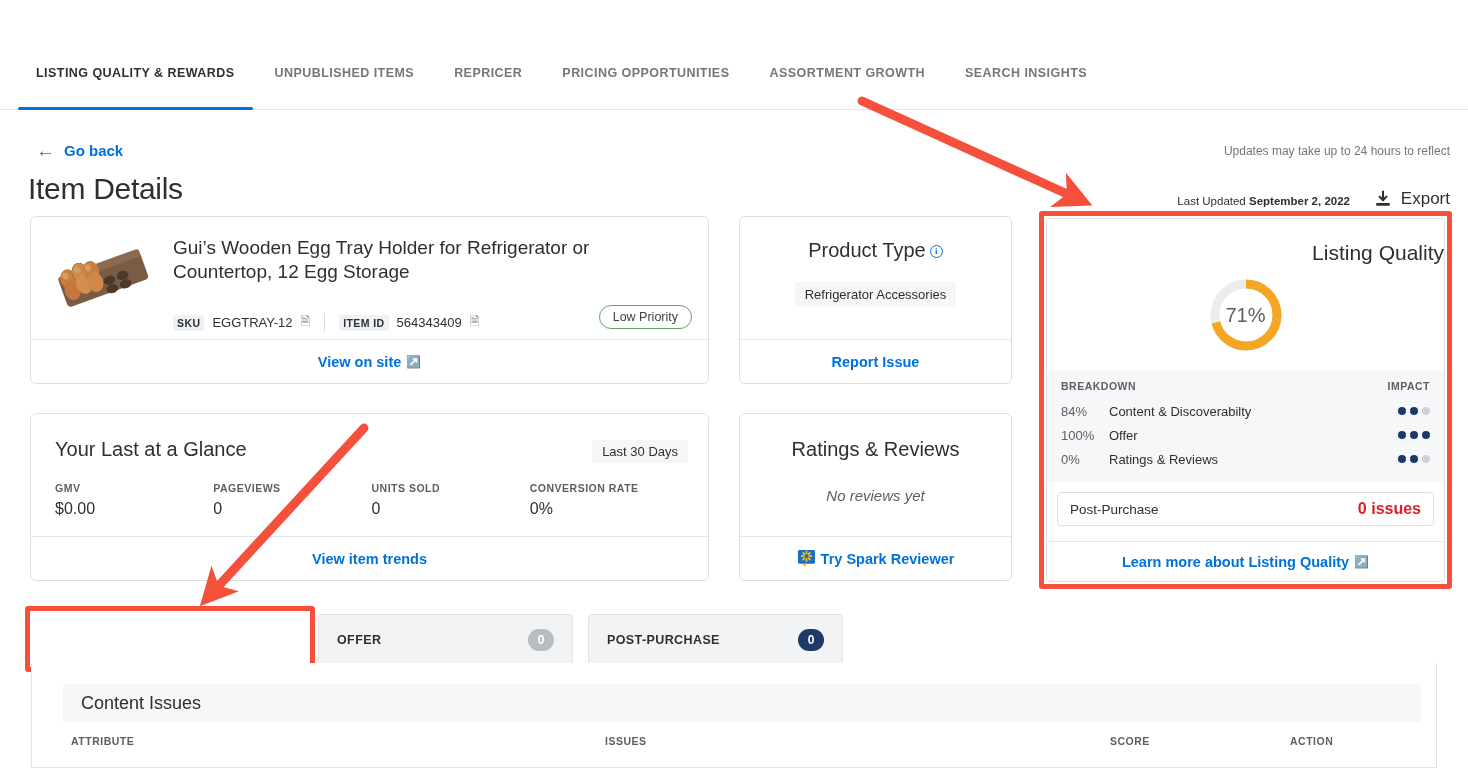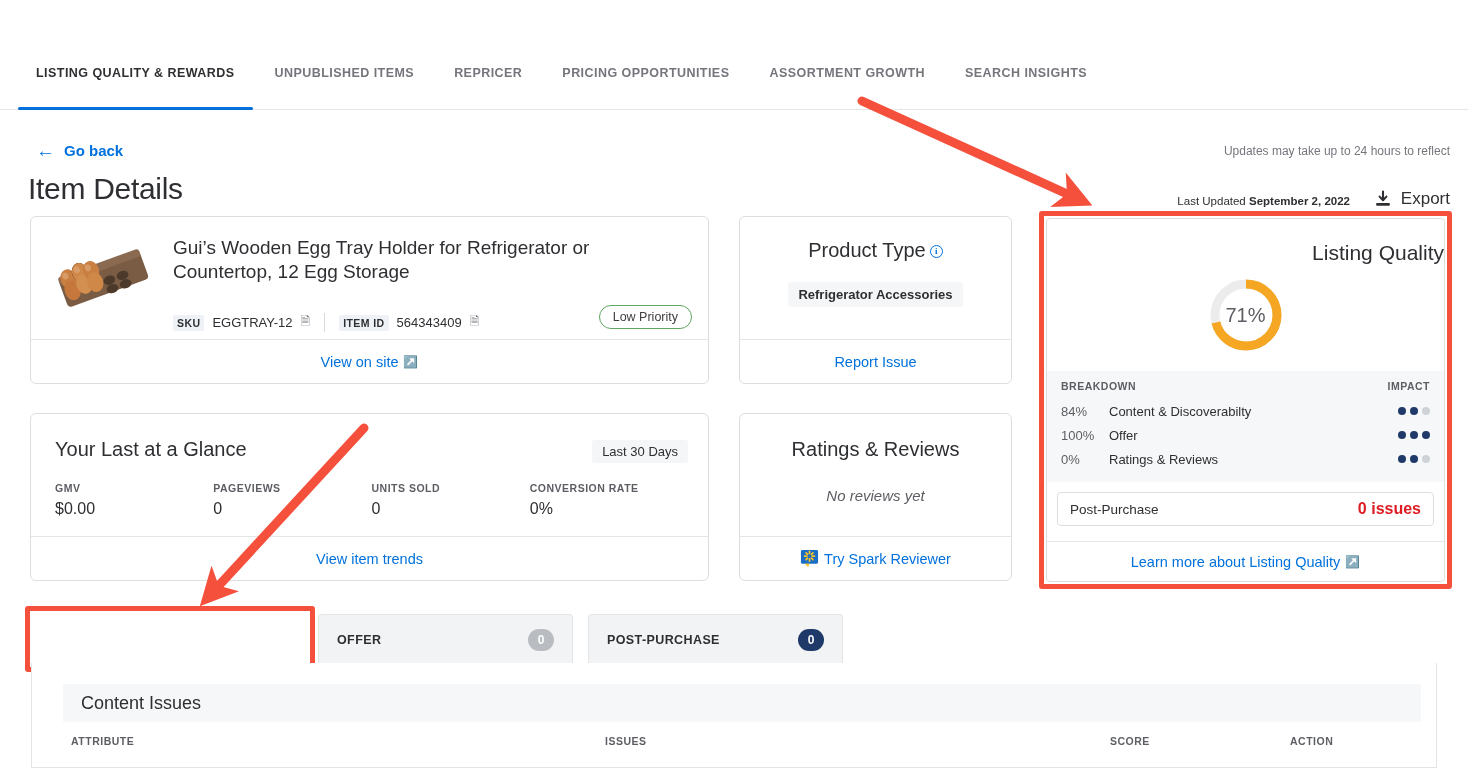--- a/index.html
+++ b/index.html
@@ -64,21 +64,21 @@
   .card {
     position:absolute; background:#fff;
     border:1px solid #dcdee1; border-radius:6px;
   }
   .card-foot {
     position:absolute; left:0; right:0; bottom:0; height:44px;
     border-top:1px solid #e4e5e7;
     display:flex; align-items:center; justify-content:center;
   }
   .link {
-    color:#0071dc; font-size:14.5px; font-weight:400; cursor:pointer;
+    color:#0071dc; font-size:14.5px; font-weight:700; cursor:pointer;
     display:inline-flex; align-items:center; gap:5px;
   }
   .ext { font-size:12px; }
 
   
   #item-card { left:30px; top:216px; width:679px; height:168px; }
   .item-thumb {
     position:absolute; left:18px; top:17px; width:110px; height:92px;
     overflow:hidden;
   }
@@ -108,21 +108,21 @@
     width:100%; text-align:center; font-size:20px; color:#2e2f32; font-weight:400;
   }
   .info-ico {
     display:inline-block; width:13px; height:13px; border-radius:50%;
     border:1.3px solid #0071dc; color:#0071dc; font-size:9px; font-weight:700;
     line-height:11px; text-align:center; vertical-align:3px; margin-left:4px;
     font-family:"Liberation Serif", serif; cursor:pointer;
   }
   .chip {
     display:inline-block; background:#f5f6f7; color:#2e2f32;
-    font-size:13px; padding:5px 10px; border-radius:3px;font-weight:bold;
+    font-size:13px; padding:5px 10px; border-radius:3px;
   }
 
   
   #stats-card { left:30px; top:413px; width:679px; height:168px; }
   .stats-head { position:absolute; left:24px; top:24px; font-size:20px; font-weight:400; }
   .badge-30 {
     position:absolute; right:20px; top:26px; background:#f5f6f7;
     font-size:13px; padding:4px 10px; border-radius:3px; color:#2e2f32;
   }
   .stats-grid { position:absolute; left:24px; top:68px; right:20px; display:flex; }

